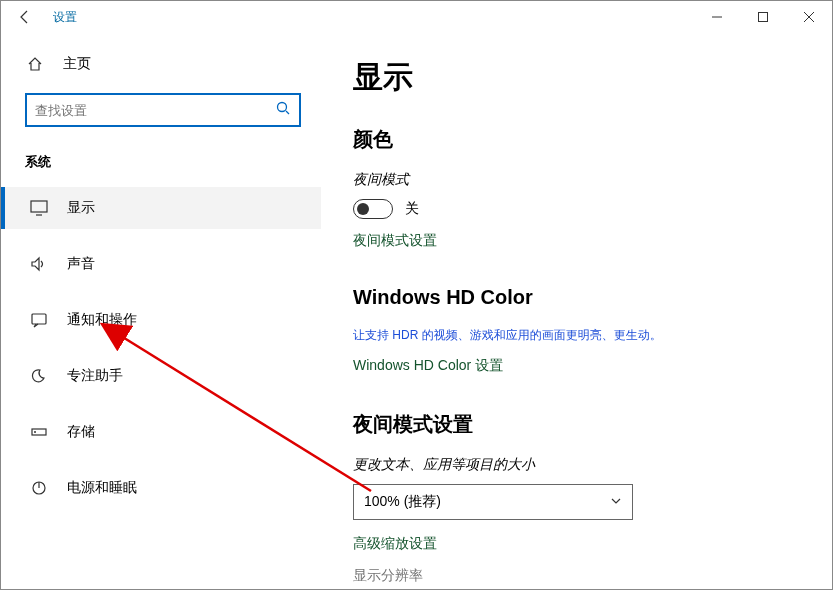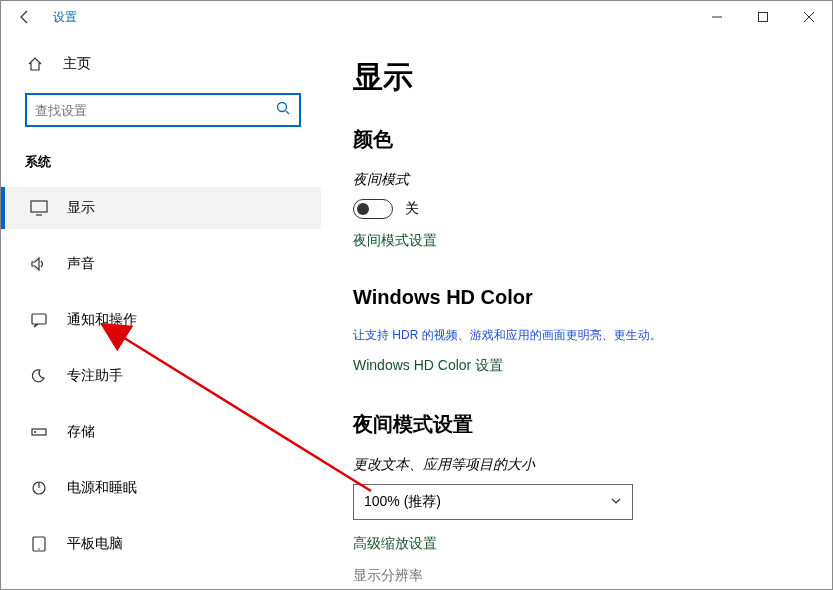--- a/index.html
+++ b/index.html
@@ -146,29 +146,20 @@
     <div class="nav-item">
       <span class="icon">
         <svg width="18" height="16" viewBox="0 0 18 16">
             <circle cx="9" cy="8" r="6" stroke="#333" stroke-width="1.2" fill="none"></circle>
             <line x1="9" y1="2" x2="9" y2="8" stroke="#333" stroke-width="1.2"></line>
           </svg>
       </span>
       <span class="label">电源和睡眠</span>
     </div>
 
-    <div class="nav-item">
-      <span class="icon">
-        <svg width="18" height="16" viewBox="0 0 18 16">
-            <rect x="3" y="1" width="12" height="14" rx="1" stroke="#333" stroke-width="1.2" fill="none"></rect>
-            <circle cx="9" cy="13" r="0.8" fill="#333"></circle>
-          </svg>
-      </span>
-      <span class="label">平板电脑</span>
-    </div>
 
     <div class="nav-item">
       
       
     </div>
   </div>
 
   <div class="content">
     <h1>显示</h1>
     

